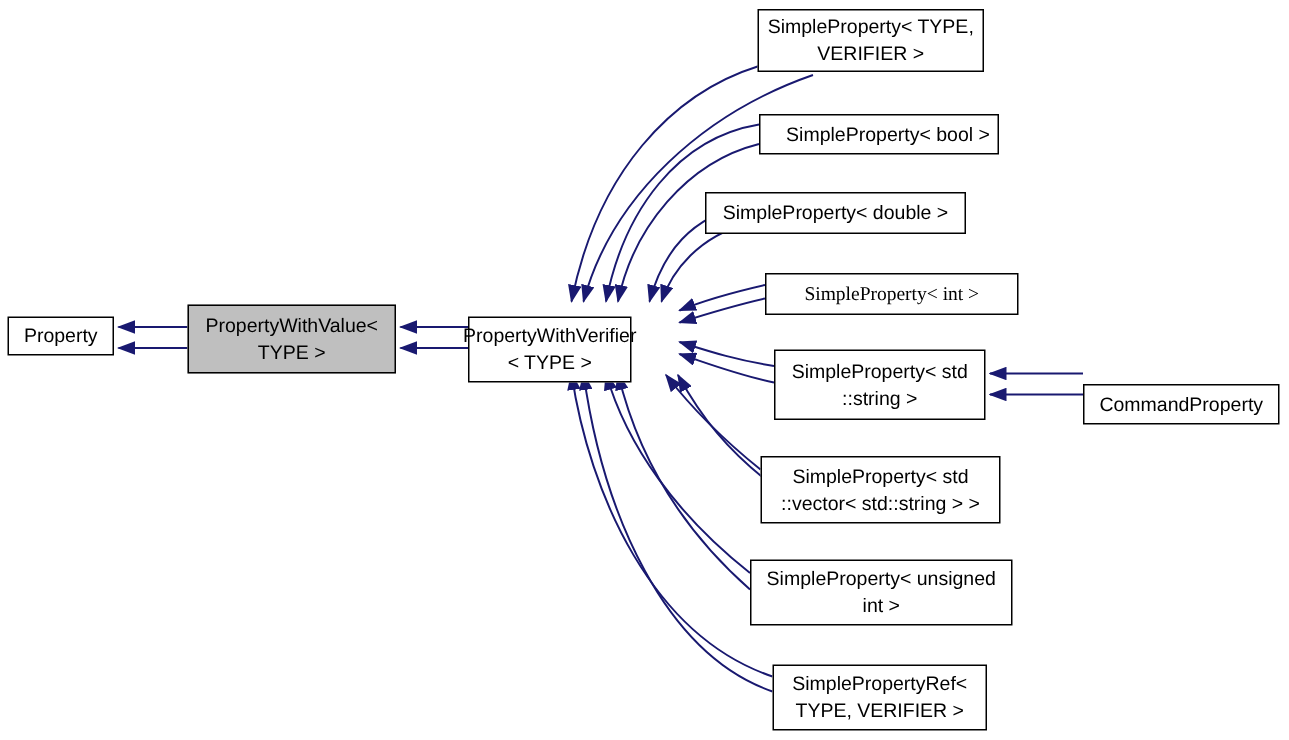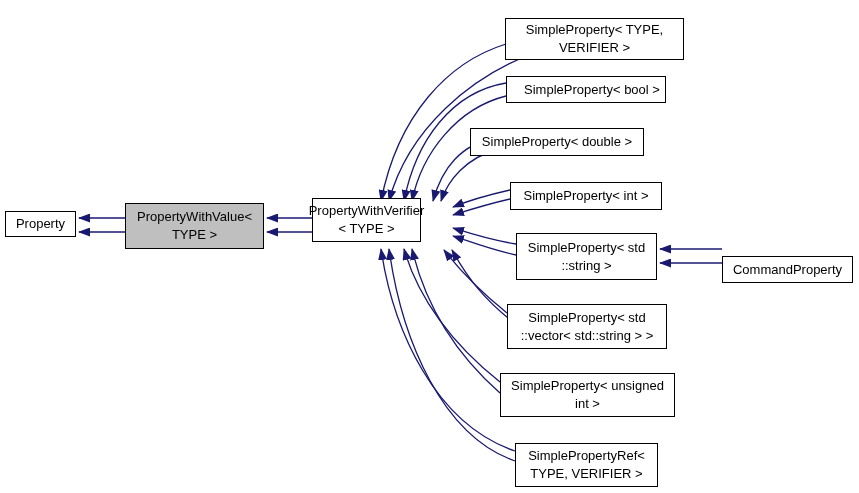--- a/index.html
+++ b/index.html
@@ -85,31 +85,31 @@
 
     <path class="edge" d="M722,249 L660,249" marker-end="url(#arrow)"></path>
     <path class="edge" d="M722,263 L660,263" marker-end="url(#arrow)"></path>
   </svg>
 
   <div class="node selected" style="left:125px; top:203px; width:139px; height:46px;">PropertyWithValue&lt;
 TYPE &gt;</div>
 
   <div class="node" style="left:5px;   top:211px; width:71px;  height:26px;">Property</div>
 
-  <div class="node" style="left:312px; top:198px; width:109px; height:44px;">PropertyWithVerifier
+  <div class="node" style="left:312px; top:211px; width:109px; height:44px;">PropertyWithVerifier
 &lt; TYPE &gt;</div>
 
-  <div class="node" style="left:505px; top:6px;   width:179px; height:42px;margin-top:12px;">SimpleProperty&lt; TYPE,
+  <div class="node" style="left:505px; top:6px;   width:151px; height:42px;">SimpleProperty&lt; TYPE,
 VERIFIER &gt;</div>
 
   <div class="node" style="left:506px; top:76px;  width:160px; height:27px;padding-left:12px;">SimpleProperty&lt; bool &gt;</div>
 
   <div class="node" style="left:470px; top:128px; width:174px; height:28px;">SimpleProperty&lt; double &gt;</div>
 
-  <div class="node" style="left:510px; top:182px; width:152px; height:28px;">SimpleProperty&lt; int &gt;</div>
+  <div class="node" style="left:510px; top:182px; width:169px; height:28px;font-family:Liberation Serif, serif;">SimpleProperty&lt; int &gt;</div>
 
   <div class="node" style="left:516px; top:233px; width:141px; height:47px;">SimpleProperty&lt; std
 ::string &gt;</div>
 
   <div class="node" style="left:507px; top:304px; width:160px; height:45px;">SimpleProperty&lt; std
 ::vector&lt; std::string &gt; &gt;</div>
 
   <div class="node" style="left:500px; top:373px; width:175px; height:44px;">SimpleProperty&lt; unsigned
 int &gt;</div>
 

